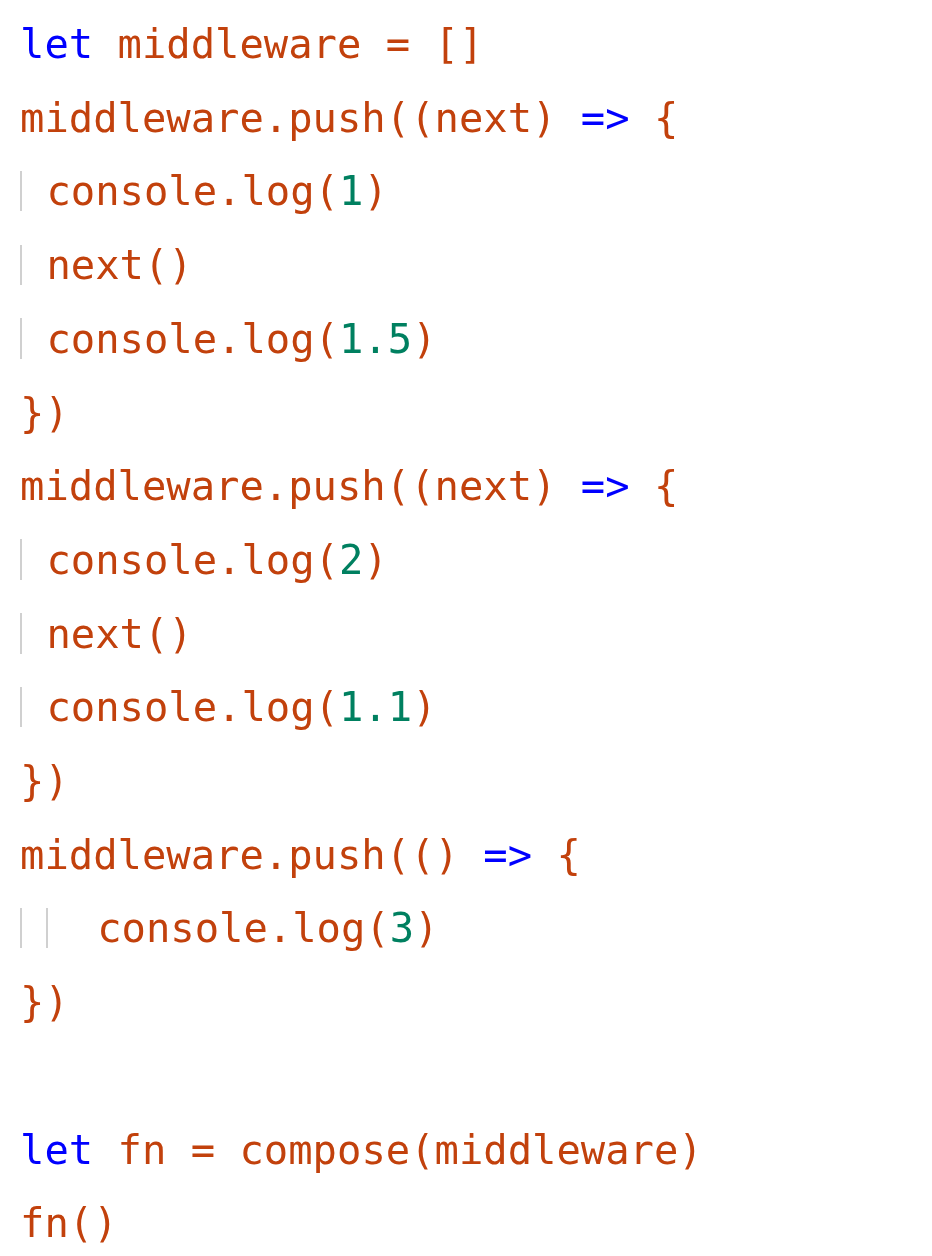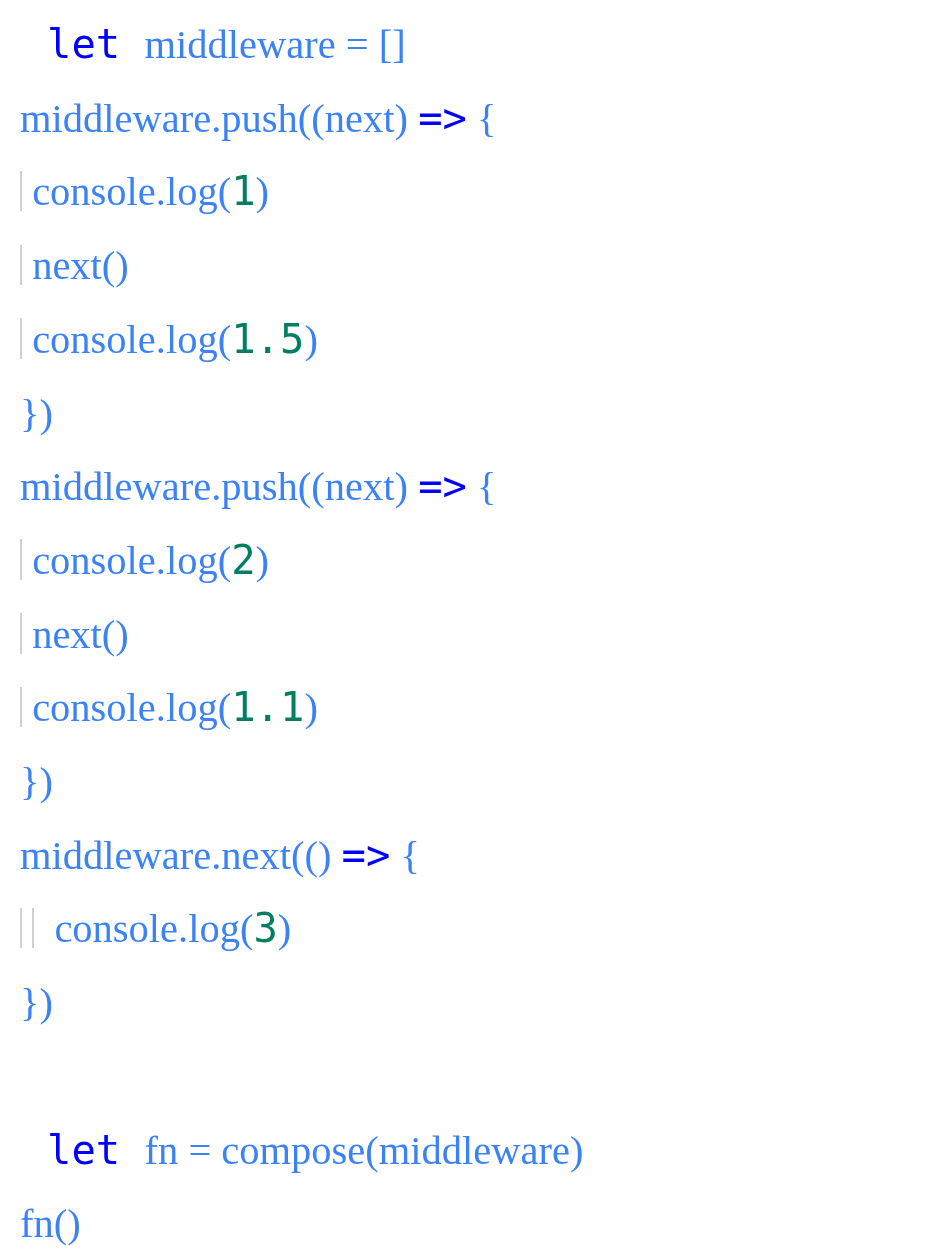--- a/index.html
+++ b/index.html
@@ -14,24 +14,24 @@
   }
   pre.code {
     margin: 0;
     padding: 8px 20px 20px 20px;
     font-family: "DejaVu Sans Mono", "Menlo", "Consolas", monospace;
     font-size: 40.5px;
     line-height: 1.82;
     white-space: pre;
     color: #111;
   }
-  .tok-keyword { color: #0000ff; margin-left: 27px; }
+  .tok-keyword { color: #0000ff; }
   .tok-number  { color: #008060; }
   .tok-arrow   { color: #0000ff; }
-  .tok-default { color: #3b82f6; font-family: Liberation Serif, serif; }
+  .tok-default { color: #c2410c; }
 
   
   .indent-guide {
     border-left: 2px solid #d0d0d0;
     display: inline-block;
     height: 1em;
     vertical-align: middle;
     position: relative;
     top: -0.08em;
   }
@@ -43,18 +43,18 @@
 <span class="tok-default">middleware.push((next) </span><span class="tok-arrow">=&gt;</span><span class="tok-default"> {</span>
 <span class="indent-guide"></span><span class="tok-default"> console.log(</span><span class="tok-number">1</span><span class="tok-default">)</span>
 <span class="indent-guide"></span><span class="tok-default"> next()</span>
 <span class="indent-guide"></span><span class="tok-default"> console.log(</span><span class="tok-number">1.5</span><span class="tok-default">)</span>
 <span class="tok-default">})</span>
 <span class="tok-default">middleware.push((next) </span><span class="tok-arrow">=&gt;</span><span class="tok-default"> {</span>
 <span class="indent-guide"></span><span class="tok-default"> console.log(</span><span class="tok-number">2</span><span class="tok-default">)</span>
 <span class="indent-guide"></span><span class="tok-default"> next()</span>
 <span class="indent-guide"></span><span class="tok-default"> console.log(</span><span class="tok-number">1.1</span><span class="tok-default">)</span>
 <span class="tok-default">})</span>
-<span class="tok-default">middleware.next(() </span><span class="tok-arrow">=&gt;</span><span class="tok-default"> {</span>
+<span class="tok-default">middleware.push(() </span><span class="tok-arrow">=&gt;</span><span class="tok-default"> {</span>
 <span class="indent-guide"></span><span class="tok-default"> </span><span class="indent-guide"></span><span class="tok-default">  console.log(</span><span class="tok-number">3</span><span class="tok-default">)</span>
 <span class="tok-default">})</span>
 <span class="tok-default"></span>
 <span class="tok-keyword">let </span><span class="tok-default">fn = compose(middleware)</span>
 <span class="tok-default">fn()</span></pre>
 
 </body></html>

